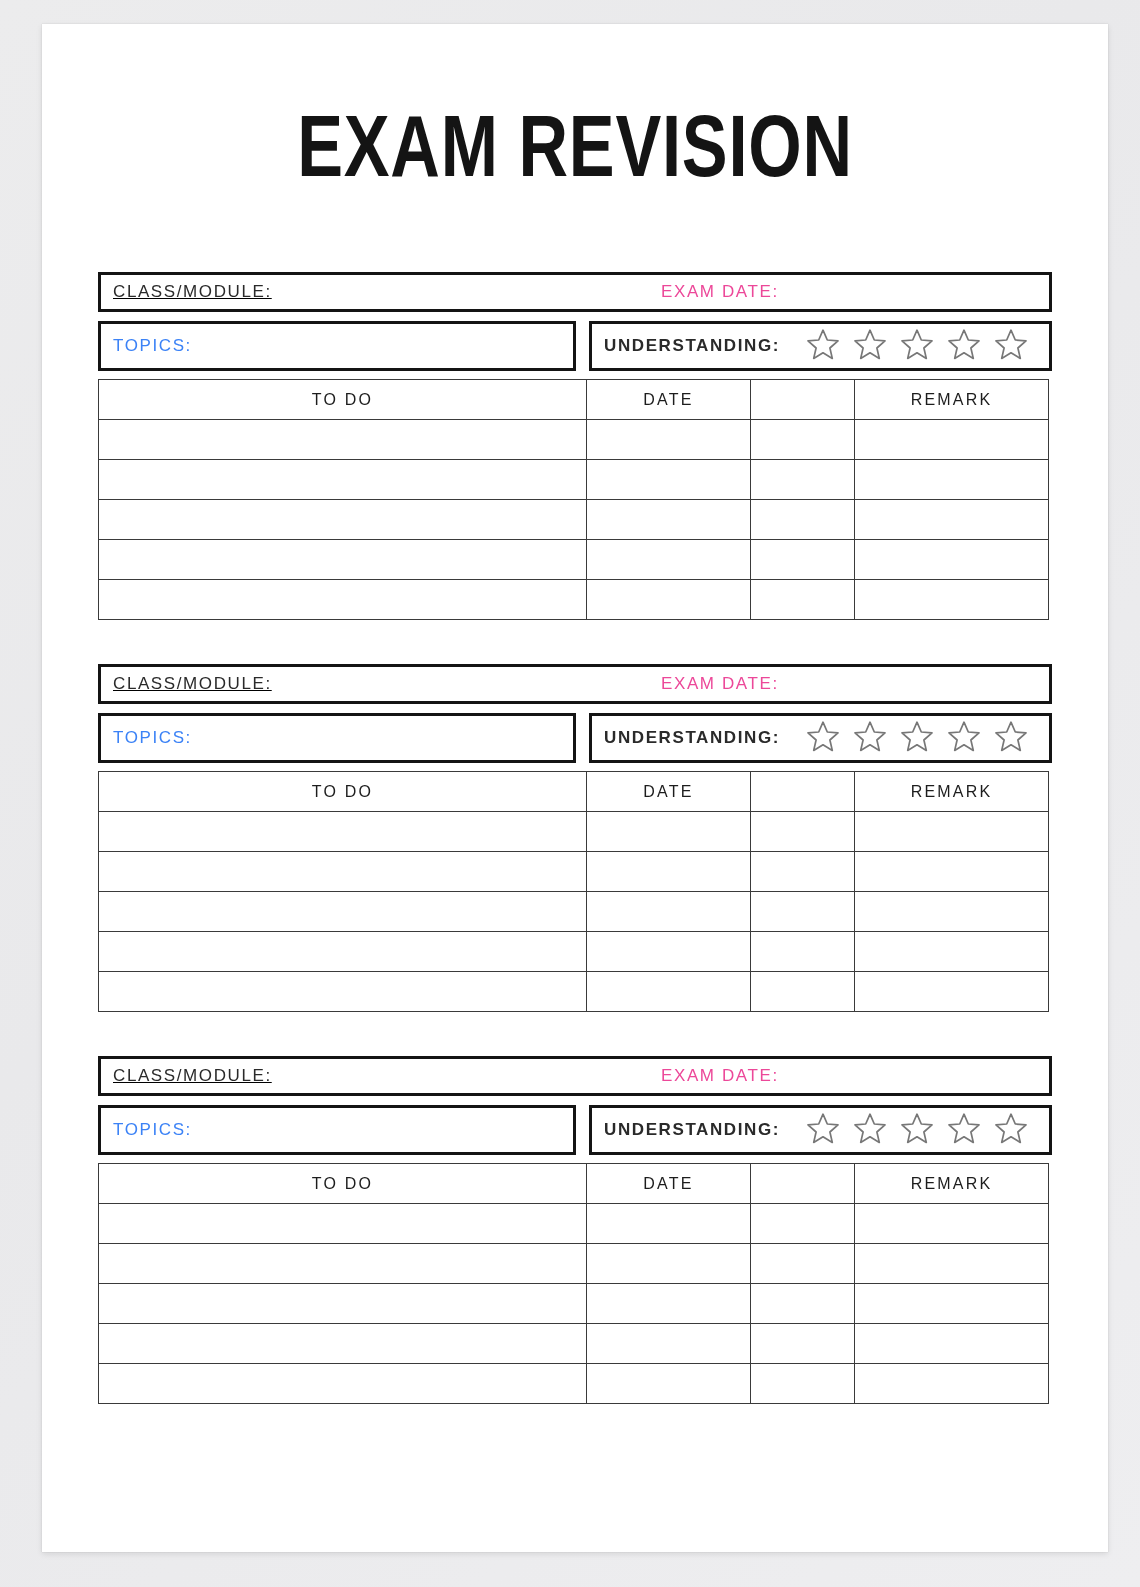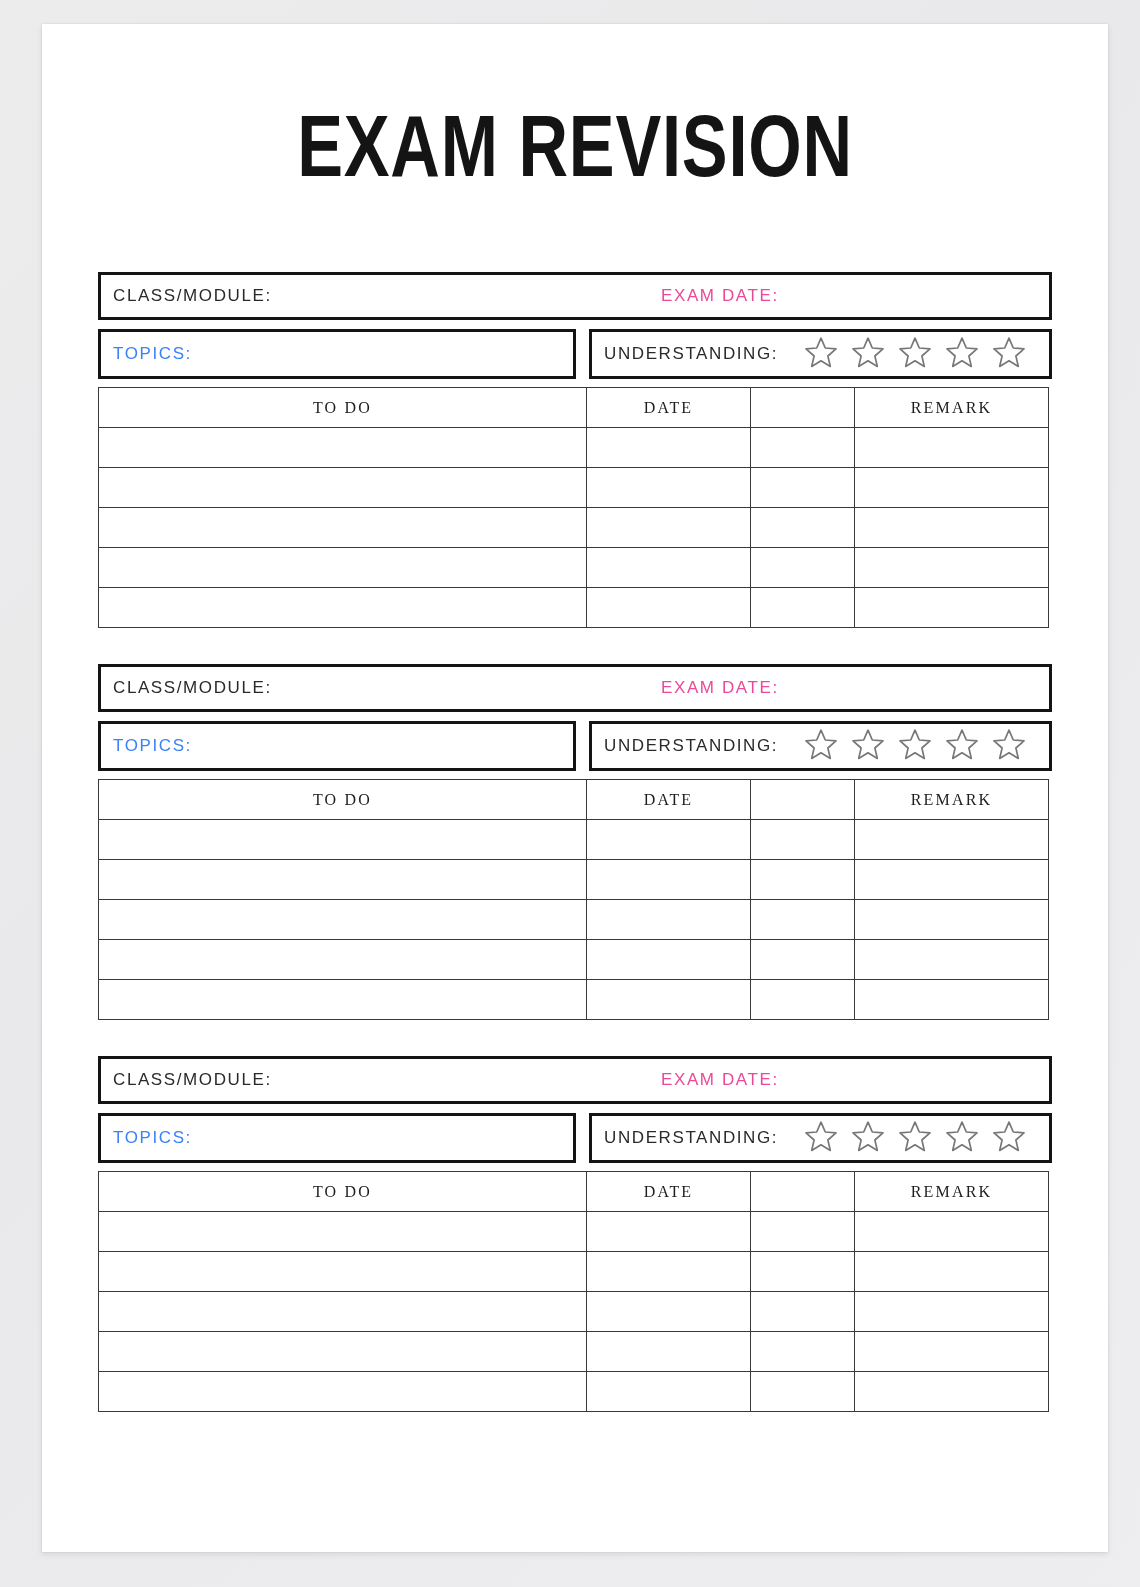--- a/index.html
+++ b/index.html
@@ -50,25 +50,26 @@
 
   
   .section { position: absolute; left: 56px; width: 954px; }
   .section.s1 { top: 248px; }
   .section.s2 { top: 640px; }
   .section.s3 { top: 1032px; }
 
   
   .cm-bar {
     position: relative;
-    height: 48px;
+    height: 40px;
     border: 3.5px solid #141414;
     background: #fff;
     display: flex;
     align-items: center;
+    text-decoration: underline;
   }
   .cm-label {
     font-size: 17px;
     letter-spacing: 1.6px;
     color: #2a2a2a;
     font-weight: 300;
     padding-left: 12px;
     white-space: nowrap;
   }
   .ed-label {
@@ -108,21 +109,21 @@
     border: 3.5px solid #141414;
     background: #fff;
     display: flex;
     align-items: center;
     padding-left: 12px;
   }
   .und-label {
     font-size: 17px;
     letter-spacing: 1.6px;
     color: #2a2a2a;
-    font-weight: 400;
+    font-weight: 700;
     white-space: nowrap;
   }
   .stars {
     display: flex;
     align-items: center;
     gap: 13px;
     margin-left: 26px;
   }
   .star-ico { display: block; }
 
@@ -139,21 +140,20 @@
     height: 40px;
     padding: 0;
   }
   .tbl th {
     font-size: 16px;
     font-weight: 400;
     letter-spacing: 2.2px;
     color: #1d1d1d;
     text-align: center;
     vertical-align: middle;
-    font-family: Liberation Serif, serif;
   }
   .col-todo   { width: 488px; }
   .col-date   { width: 164px; margin-left: 44px; }
   .col-check  { width: 104px; }
   .col-remark { width: 194px; }
 </style>
 </head>
 <body>
 
 <div class="canvas">

